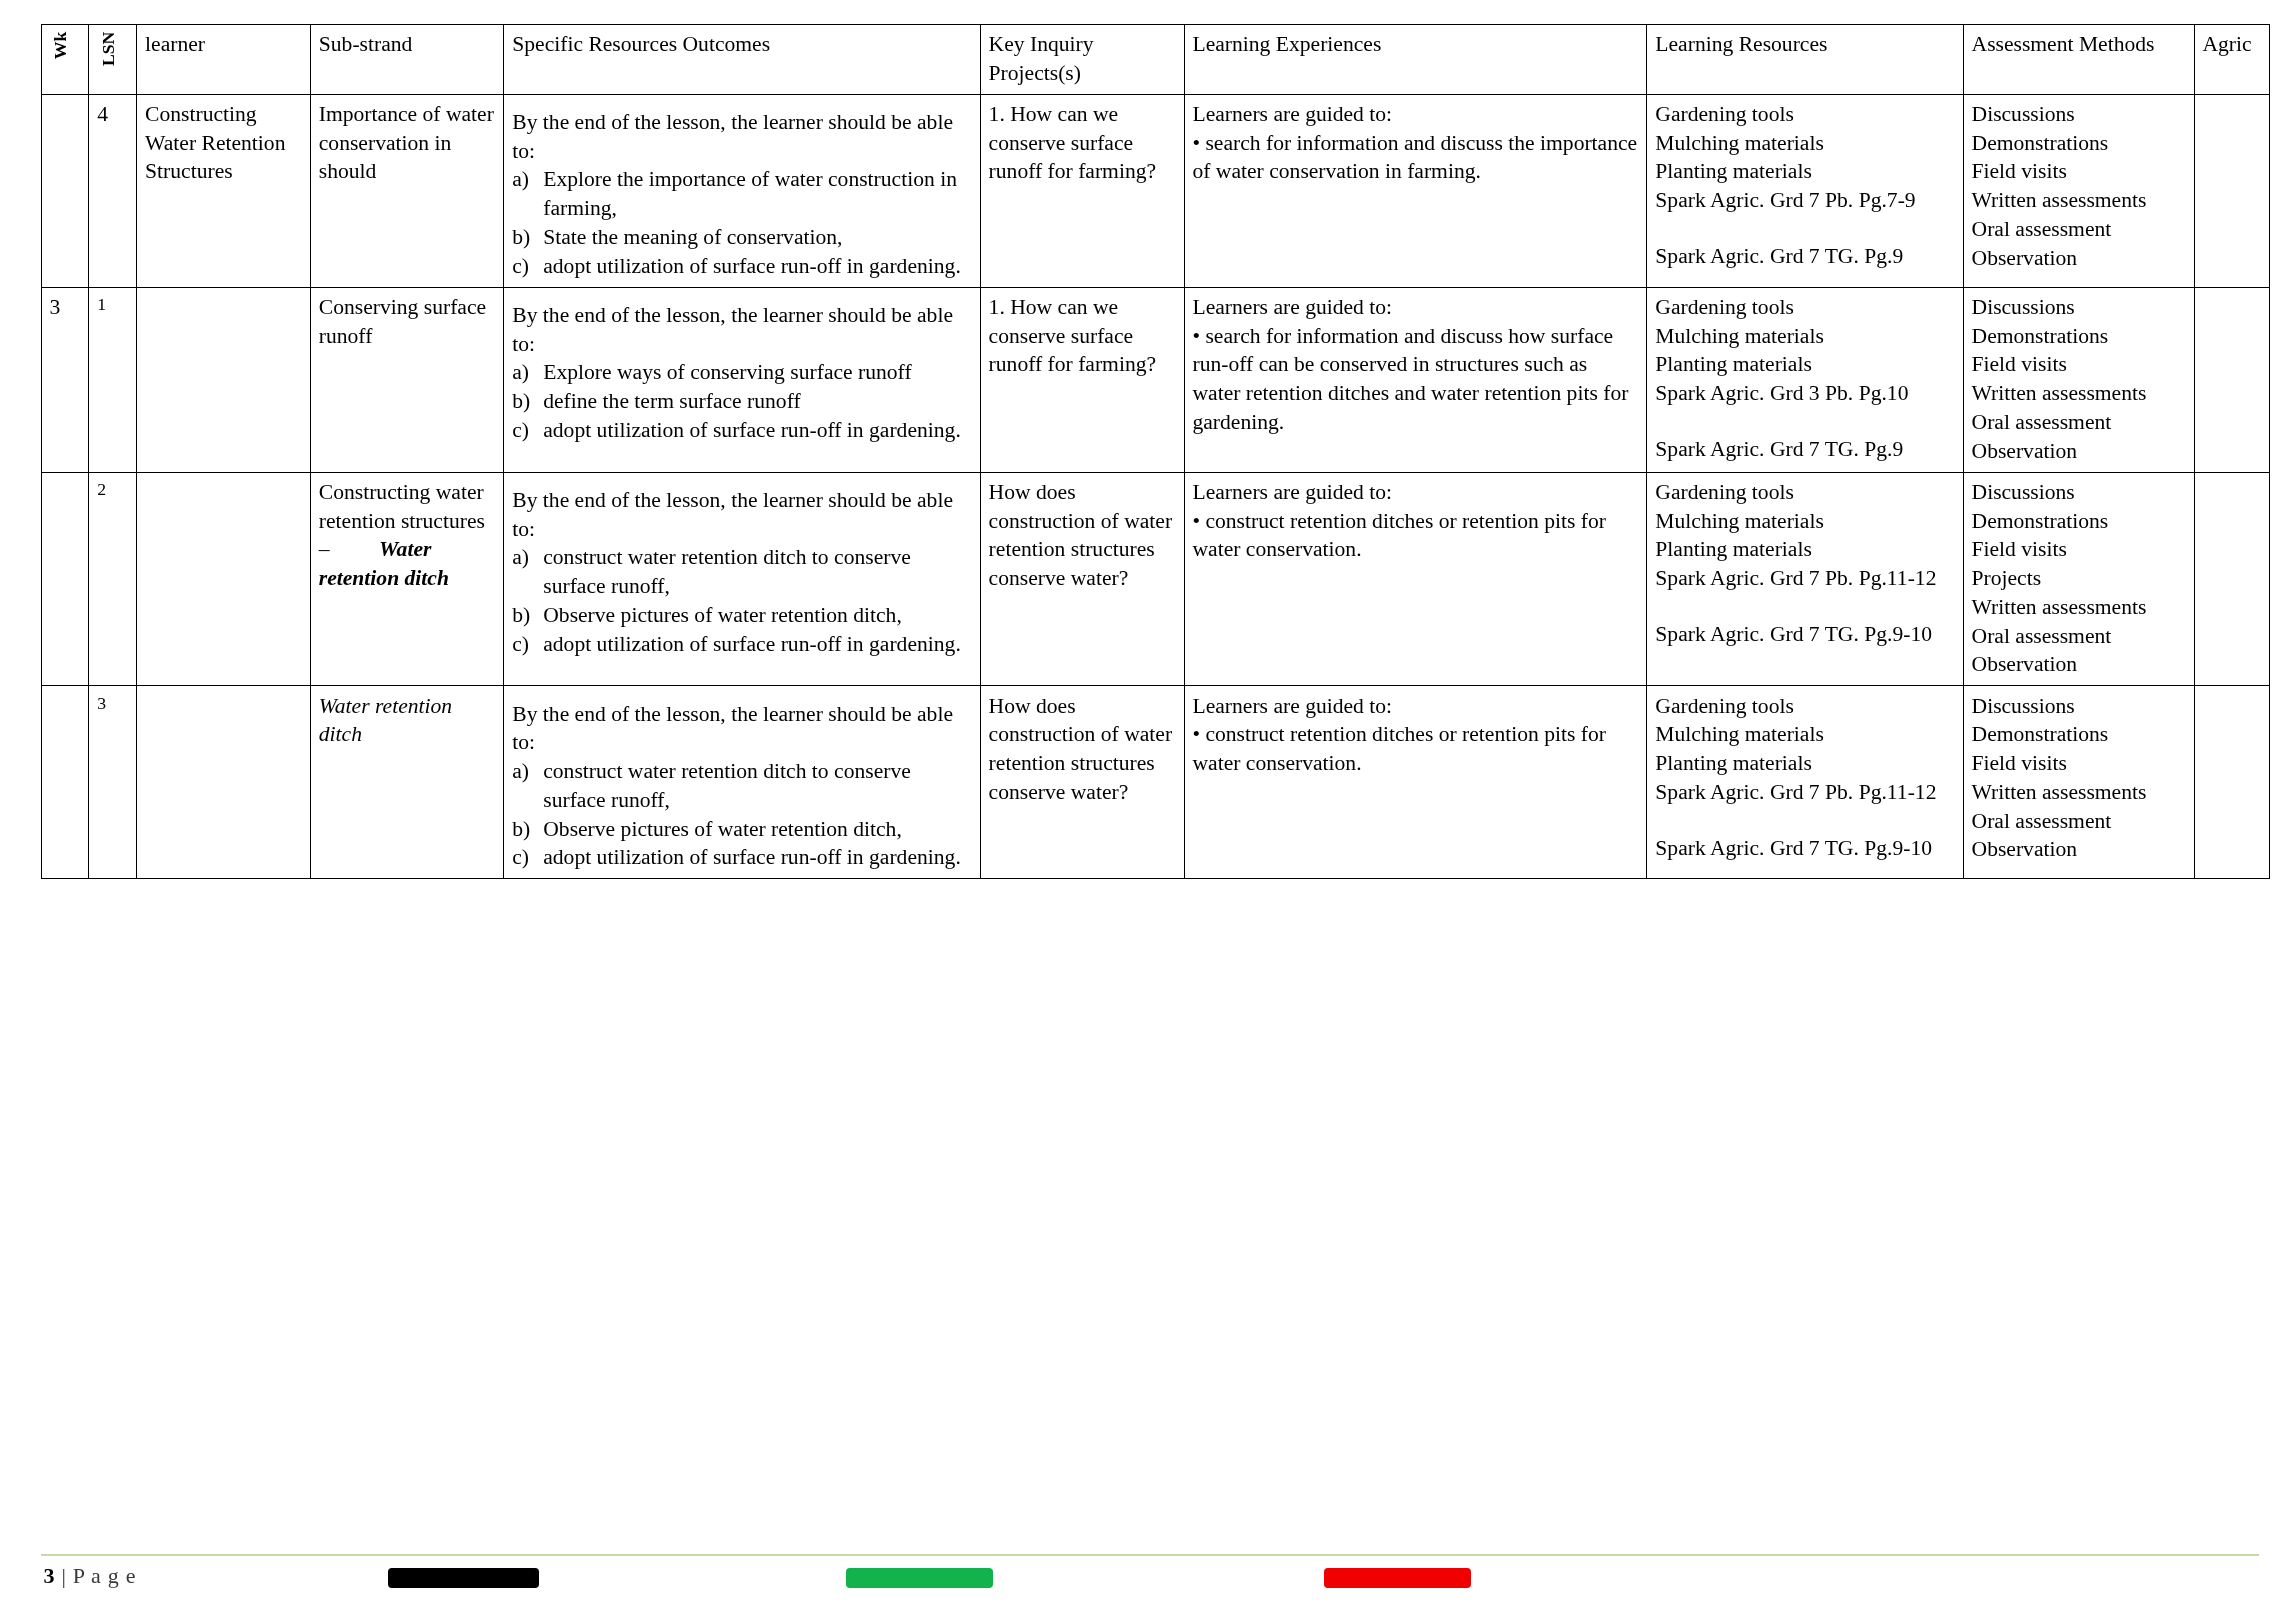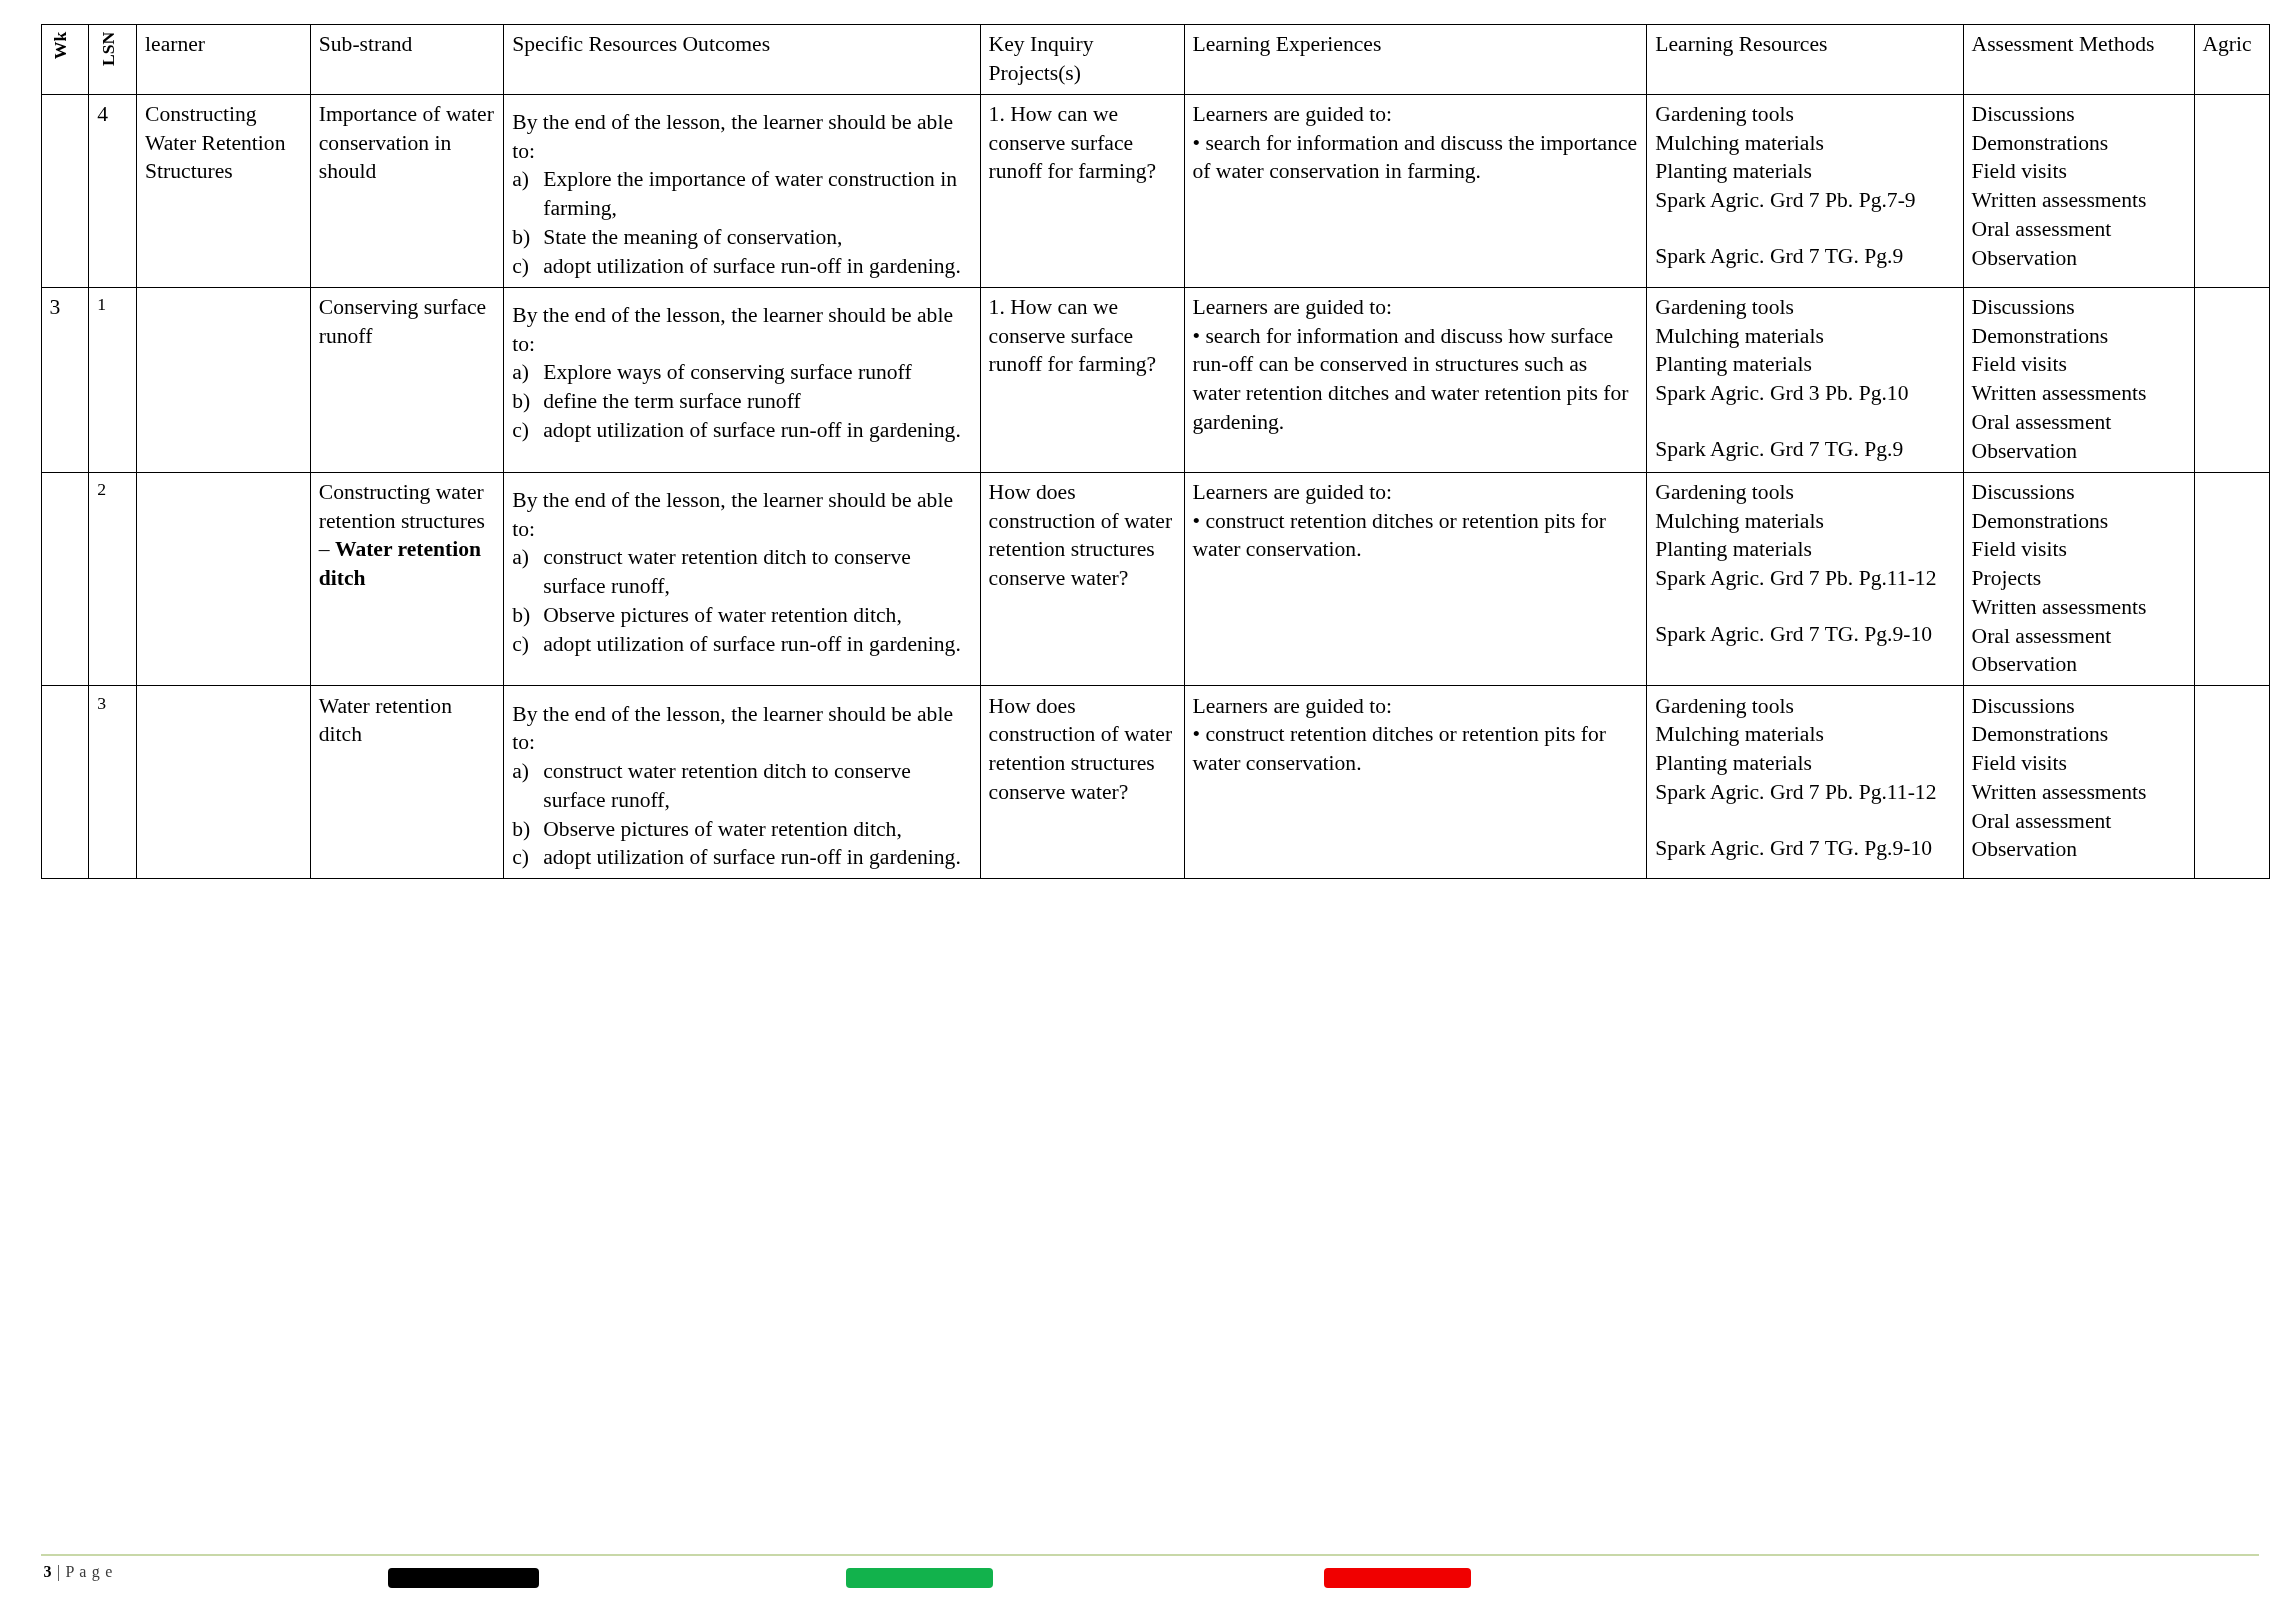--- a/index.html
+++ b/index.html
@@ -79,20 +79,22 @@
     font-family: "Liberation Serif", serif;
   }
   td.num.smaller { font-size: 17.7px; }
   .strand-cell {
     font-weight: bold;
     font-size: 21.6px;
     line-height: 1.33;
   }
   .bold-italic {
     font-weight: bold;
+    font-style: italic;
+    margin-left: 44px;
   }
   ol.slo {
     list-style: none;
     margin: 0;
     padding: 0;
   }
   ol.slo li {
     display: flex;
     margin: 0;
     padding: 0;
@@ -119,21 +121,21 @@
     left: 0;
     top: 0;
     width: 2218px;
     height: 2px;
     background: #c8d8a8;
   }
   .page-num {
     position: absolute;
     left: 2.6px;
     top: 9.2px;
-    font-size: 16px;
+    font-size: 22px;
     font-family: "Liberation Serif", serif;
     color: #3a3a3a;
     letter-spacing: 0.7px;
   }
   .page-num b { color: #000; font-weight: bold; }
   .bar {
     position: absolute;
     height: 19.6px;
     border-radius: 3.9px;
     top: 14.4px;

